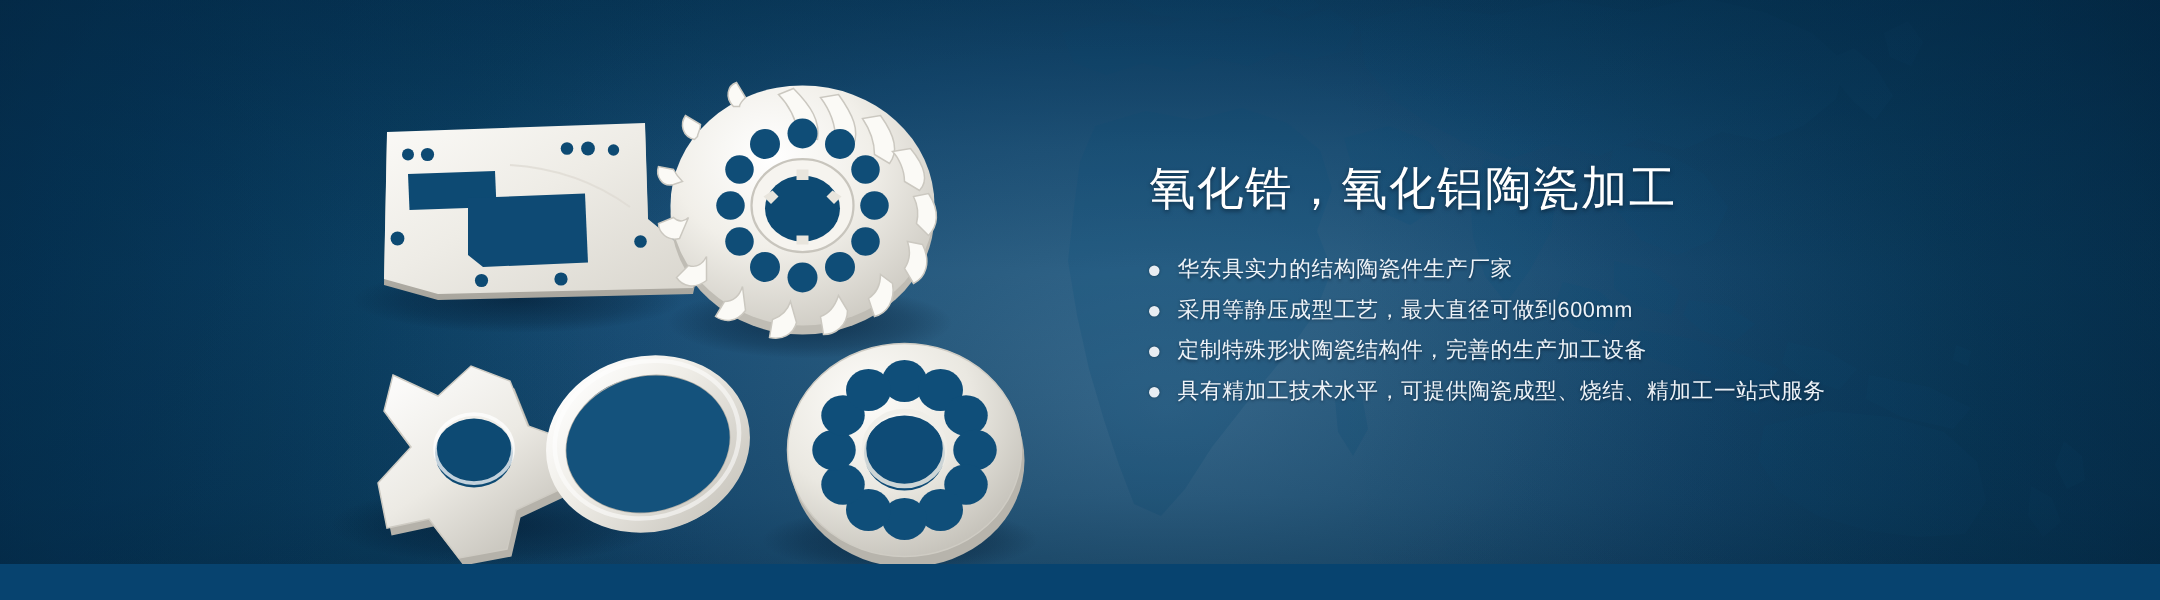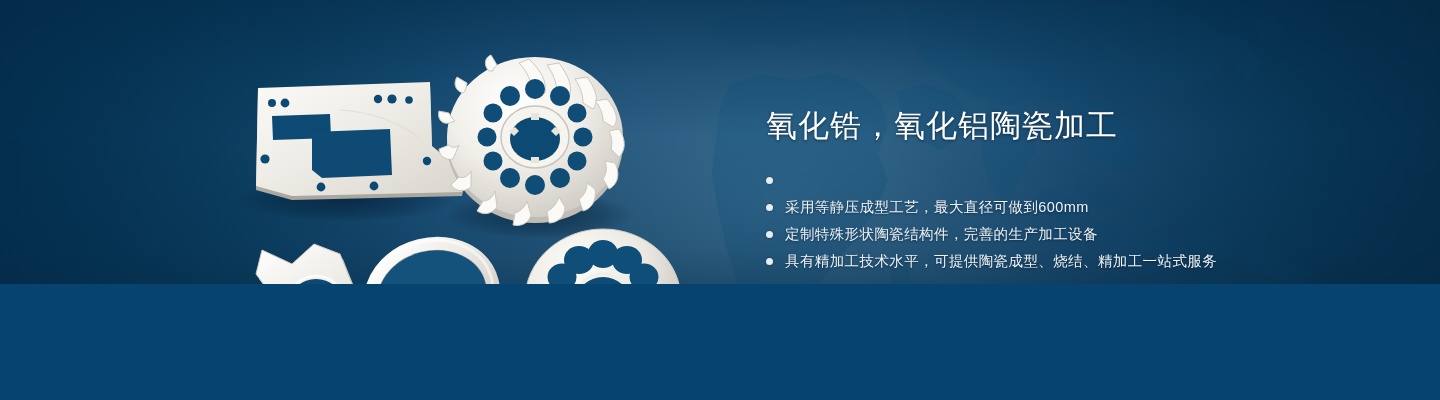--- a/index.html
+++ b/index.html
@@ -2,21 +2,21 @@
 <html><head>
 <meta charset="utf-8">
 <style>
   html,body{margin:0;padding:0;}
   body{
     width:1440px;height:400px;overflow:hidden;
     font-family:"Liberation Sans","DejaVu Sans",sans-serif;
     background:#07436f;
   }
   #banner{
-    position:relative;width:1440px;height:284px;overflow:hidden;
+    position:relative;width:1440px;height:376px;overflow:hidden;
     background:#737373;
   }
   
   .bg-base{
     position:absolute;inset:0;
     background:
       radial-gradient(ellipse 780px 520px at 54% 72%, #3c6e92 0%, #2b5e82 22%, #1b5078 46%, #0d4569 70%, #063d63 100%);
   }
   .bg-vignette{
     position:absolute;inset:0;
@@ -278,20 +278,21 @@
       </g>
     </svg>
   </div>
 
   <div class="copy">
     <h1 class="headline">氧化锆，氧化铝陶瓷加工</h1>
 
     <ul class="bullets">
       <li class="bullet">
         <span class="dot"></span>
+        <span class="btext">华东具实力的结构陶瓷件生产厂家</span>
       </li>
       <li class="bullet">
         <span class="dot"></span>
         <span class="btext">采用等静压成型工艺，最大直径可做到600mm</span>
       </li>
       <li class="bullet">
         <span class="dot"></span>
         <span class="btext">定制特殊形状陶瓷结构件，完善的生产加工设备</span>
       </li>
       <li class="bullet">

